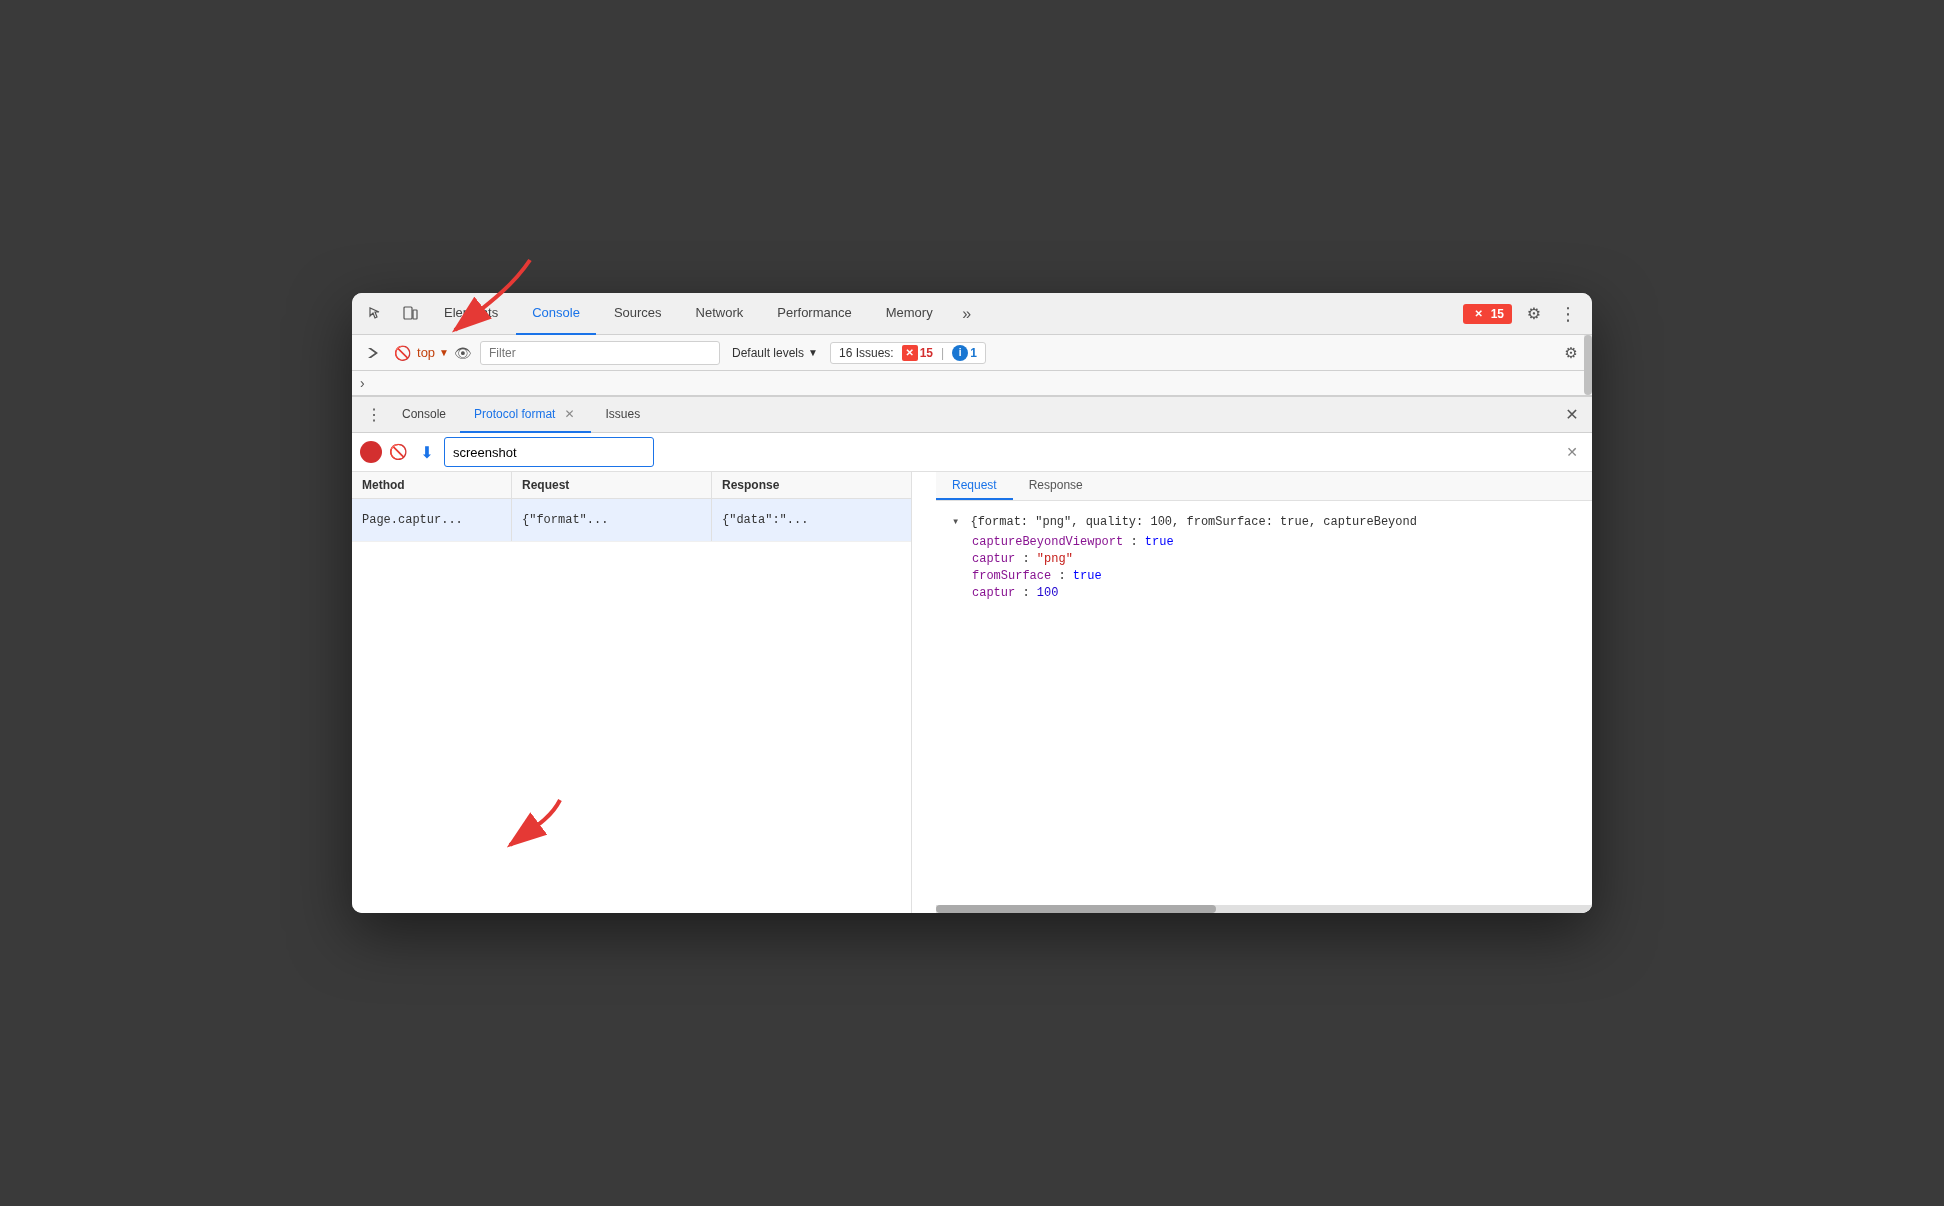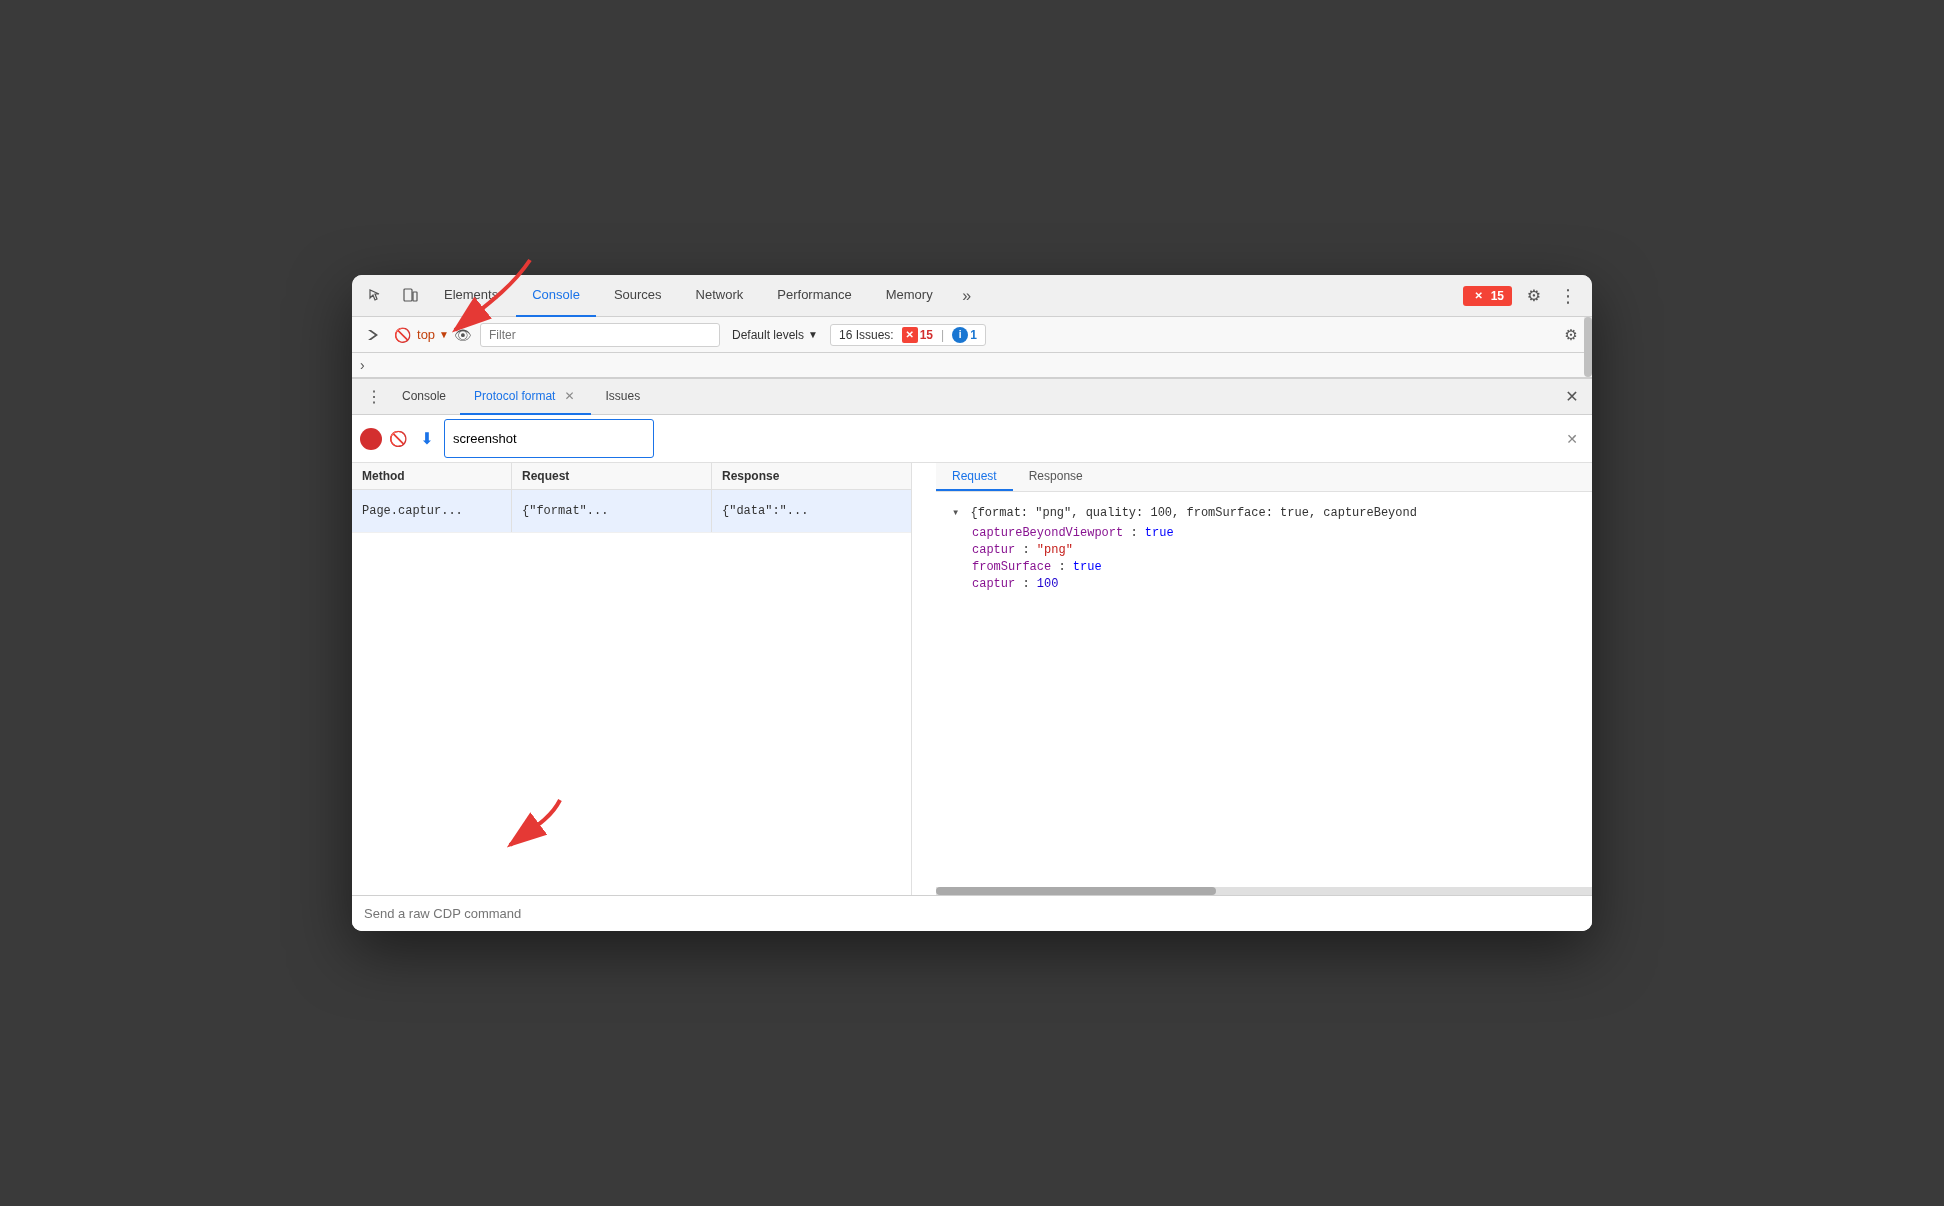--- a/index.html
+++ b/index.html
@@ -222,21 +222,21 @@
       background: transparent; border: none; cursor: pointer;
       font-size: 15px; color: #555;
     }
     .pm-download-btn {
       width: 22px; height: 22px;
       background: transparent; border: none; cursor: pointer;
       font-size: 14px; color: #1a73e8;
     }
     .pm-search-input {
       flex: 1;
-      height: 39px;
+      height: 30px;
       border: 1px solid #1a73e8;
       border-radius: 3px;
       padding: 0 24px 0 8px;
       font-size: 13px;
       outline: none;
     }
     .pm-search-clear {
       position: absolute; right: 6px; top: 50%;
       transform: translateY(-50%);
       color: #888; cursor: pointer; font-size: 14px;
@@ -536,23 +536,20 @@
             </div>
           </div>
 
           <div class="pm-detail-scrollbar">
             <div class="pm-detail-scrollbar-thumb"></div>
           </div>
         </div>
       </div>
     </div>
 
-    <div class="cdp-input-bar">
-      <input type="text" class="cdp-input" placeholder="Send a raw CDP command" style="">
-    </div>
   </div>
 </div>
 
 <div style="position:fixed; top:0; left:0; width:100%; height:100%; pointer-events:none; z-index:999;">
   <svg width="100%" height="100%">
 
     <g>
 
       <path d="M 530 260 C 510 290 480 310 455 330" stroke="#e53935" stroke-width="4" fill="none" marker-end="url(#arrowhead1)"></path>
     </g>

